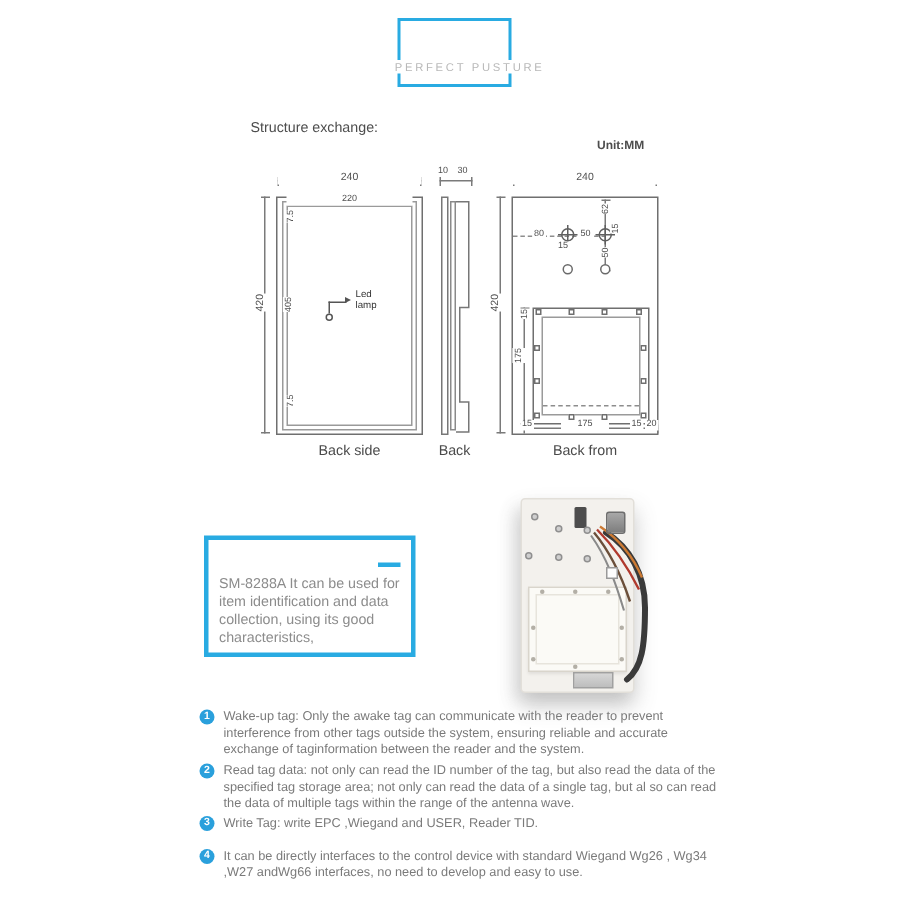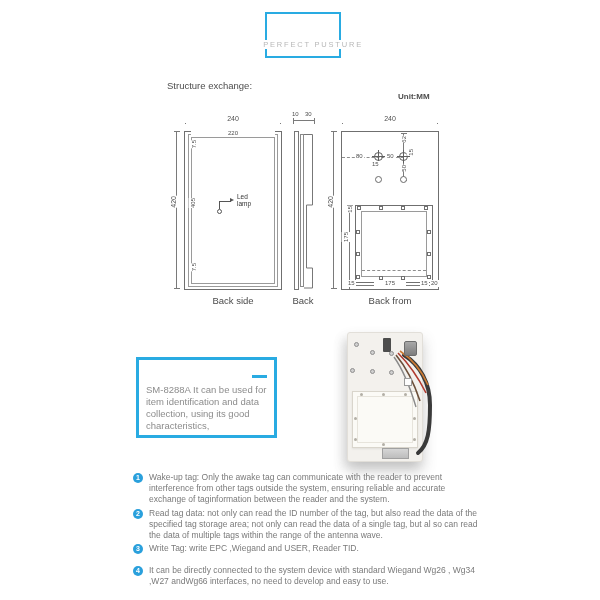--- a/index.html
+++ b/index.html
@@ -211,16 +211,16 @@
     <div class="feat-num" style="left:133px; top:473px;">1</div>
     <div class="feat-text" style="left:149px; top:472px;">Wake-up tag: Only the awake tag can communicate with the reader to prevent interference from other tags outside the system, ensuring reliable and accurate exchange of taginformation between the reader and the system.</div>
 
     <div class="feat-num" style="left:133px; top:509px;">2</div>
     <div class="feat-text" style="left:149px; top:508px;">Read tag data: not only can read the ID number of the tag, but also read the data of the specified tag storage area; not only can read the data of a single tag, but al so can read the data of multiple tags within the range of the antenna wave.</div>
 
     <div class="feat-num" style="left:133px; top:544px;">3</div>
     <div class="feat-text" style="left:149px; top:543px;">Write Tag:  write EPC ,Wiegand and USER, Reader TID.</div>
 
     <div class="feat-num" style="left:133px; top:566px;">4</div>
-    <div class="feat-text" style="left:149px; top:565px;">It can be directly connected to the system device with standard Wiegand Wg26 , Wg34 ,W27 andWg66  interfaces, no need to develop and easy to use.</div>
+    <div class="feat-text" style="left:149px; top:565px;">It can be directly interfaces to the control device with standard Wiegand Wg26 , Wg34 ,W27 andWg66  interfaces, no need to develop and easy to use.</div>
   </div>
 
 </div>
 
 </body></html>

